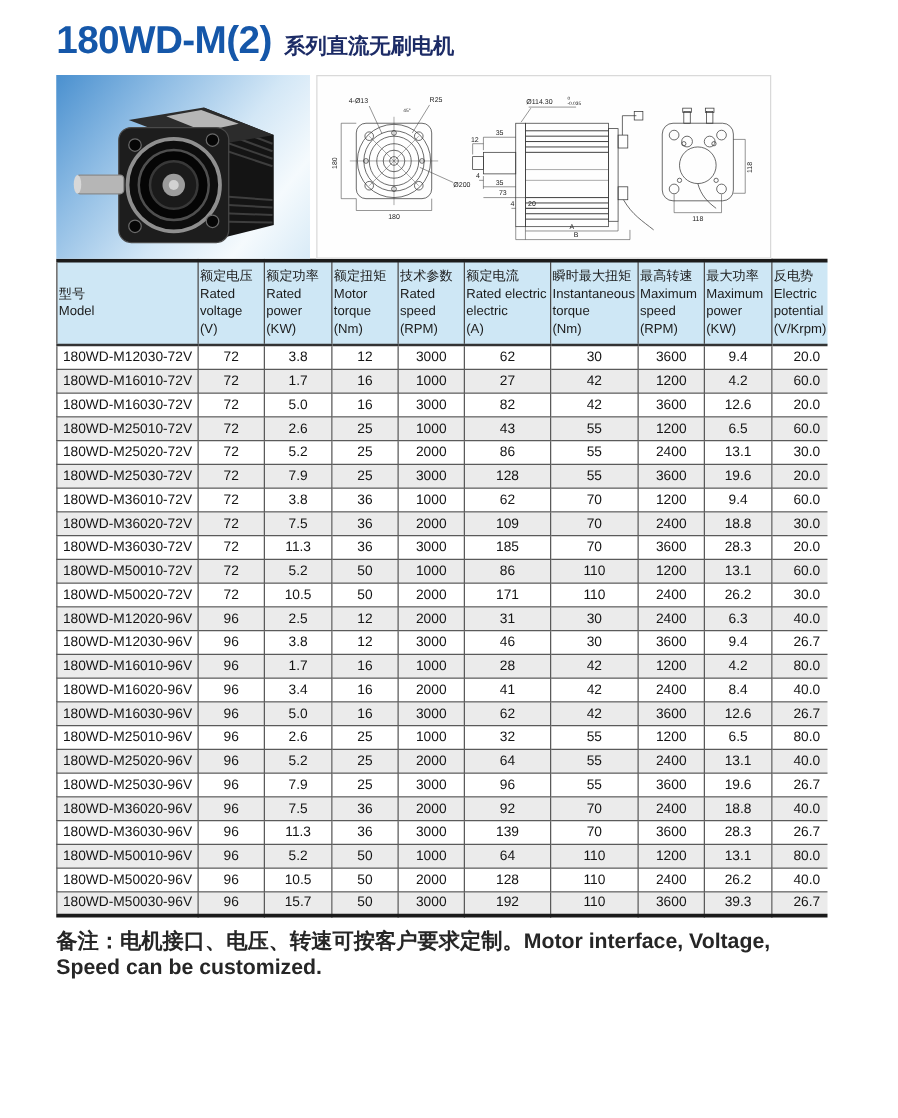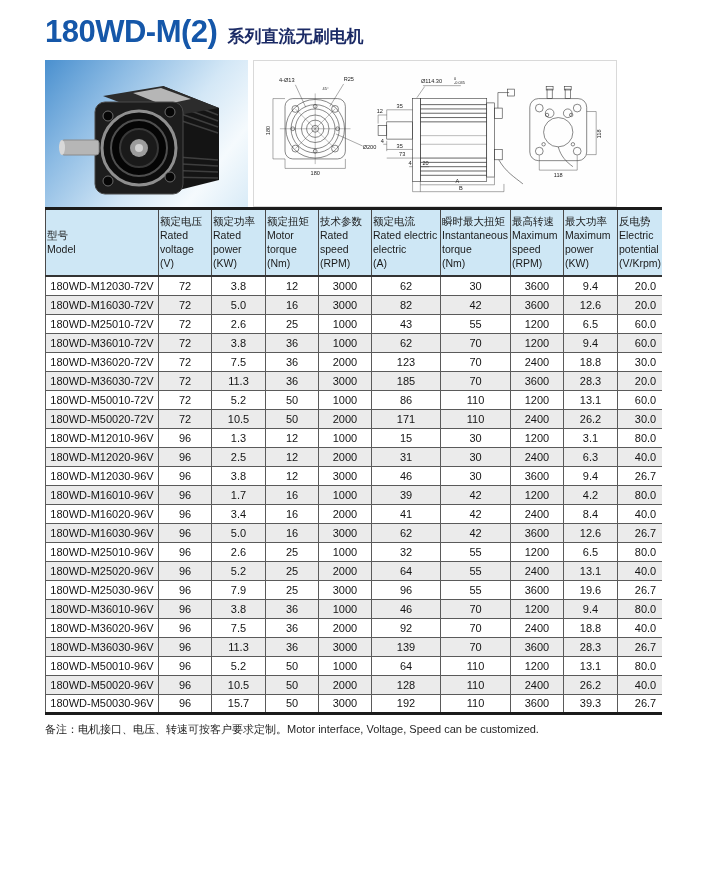--- a/index.html
+++ b/index.html
@@ -40,21 +40,21 @@
     background:#cee7f5; border:1px solid #4a4a4a; border-bottom:2px solid #333;
     font-weight:normal; padding:5px 1px; line-height:1.32; font-size:10.5px;
     color:#1b1b1b; vertical-align:middle; text-align:left;margin-left:22px;
   }
   table.spec tbody td {
     border:1px solid #5a5a5a; text-align:center; height:19px; padding:0 2px;
     white-space:nowrap; overflow:hidden;
   }
   table.spec tbody tr:nth-child(even) { background:#ebebeb; }
 
-  .footnote { margin:7px 45px 0 45px; font-size:11px; color:#262626; }
+  .footnote { margin:7px 45px 0 45px; font-size:17px; color:#262626;font-weight:bold; }
 
   
   text.dim { font-family:"Liberation Sans","DejaVu Sans",sans-serif; font-size:6.5px; fill:#1c1c1c; }
   text.dim.sm { font-size:4.5px; }
 </style>
 </head>
 <body>
 
 <div class="page">
 
@@ -318,20 +318,32 @@
           <td>3.8</td>
           <td>12</td>
           <td>3000</td>
           <td>62</td>
           <td>30</td>
           <td>3600</td>
           <td>9.4</td>
           <td>20.0</td>
         </tr>
         <tr>
+          <td>180WD-M16010-72V</td>
+          <td>72</td>
+          <td>1.7</td>
+          <td>16</td>
+          <td>1000</td>
+          <td>27</td>
+          <td>42</td>
+          <td>1200</td>
+          <td>4.2</td>
+          <td>60.0</td>
+        </tr>
+        <tr>
           <td>180WD-M16030-72V</td>
           <td>72</td>
           <td>5.0</td>
           <td>16</td>
           <td>3000</td>
           <td>82</td>
           <td>42</td>
           <td>3600</td>
           <td>12.6</td>
           <td>20.0</td>
@@ -342,38 +354,62 @@
           <td>2.6</td>
           <td>25</td>
           <td>1000</td>
           <td>43</td>
           <td>55</td>
           <td>1200</td>
           <td>6.5</td>
           <td>60.0</td>
         </tr>
         <tr>
+          <td>180WD-M25020-72V</td>
+          <td>72</td>
+          <td>5.2</td>
+          <td>25</td>
+          <td>2000</td>
+          <td>86</td>
+          <td>55</td>
+          <td>2400</td>
+          <td>13.1</td>
+          <td>30.0</td>
+        </tr>
+        <tr>
+          <td>180WD-M25030-72V</td>
+          <td>72</td>
+          <td>7.9</td>
+          <td>25</td>
+          <td>3000</td>
+          <td>128</td>
+          <td>55</td>
+          <td>3600</td>
+          <td>19.6</td>
+          <td>20.0</td>
+        </tr>
+        <tr>
           <td>180WD-M36010-72V</td>
           <td>72</td>
           <td>3.8</td>
           <td>36</td>
           <td>1000</td>
           <td>62</td>
           <td>70</td>
           <td>1200</td>
           <td>9.4</td>
           <td>60.0</td>
         </tr>
         <tr>
           <td>180WD-M36020-72V</td>
           <td>72</td>
           <td>7.5</td>
           <td>36</td>
           <td>2000</td>
-          <td>123</td>
+          <td>109</td>
           <td>70</td>
           <td>2400</td>
           <td>18.8</td>
           <td>30.0</td>
         </tr>
         <tr>
           <td>180WD-M36030-72V</td>
           <td>72</td>
           <td>11.3</td>
           <td>36</td>
@@ -402,32 +438,20 @@
           <td>10.5</td>
           <td>50</td>
           <td>2000</td>
           <td>171</td>
           <td>110</td>
           <td>2400</td>
           <td>26.2</td>
           <td>30.0</td>
         </tr>
         <tr>
-          <td>180WD-M12010-96V</td>
-          <td>96</td>
-          <td>1.3</td>
-          <td>12</td>
-          <td>1000</td>
-          <td>15</td>
-          <td>30</td>
-          <td>1200</td>
-          <td>3.1</td>
-          <td>80.0</td>
-        </tr>
-        <tr>
           <td>180WD-M12020-96V</td>
           <td>96</td>
           <td>2.5</td>
           <td>12</td>
           <td>2000</td>
           <td>31</td>
           <td>30</td>
           <td>2400</td>
           <td>6.3</td>
           <td>40.0</td>
@@ -443,21 +467,21 @@
           <td>3600</td>
           <td>9.4</td>
           <td>26.7</td>
         </tr>
         <tr>
           <td>180WD-M16010-96V</td>
           <td>96</td>
           <td>1.7</td>
           <td>16</td>
           <td>1000</td>
-          <td>39</td>
+          <td>28</td>
           <td>42</td>
           <td>1200</td>
           <td>4.2</td>
           <td>80.0</td>
         </tr>
         <tr>
           <td>180WD-M16020-96V</td>
           <td>96</td>
           <td>3.4</td>
           <td>16</td>
@@ -510,32 +534,20 @@
           <td>7.9</td>
           <td>25</td>
           <td>3000</td>
           <td>96</td>
           <td>55</td>
           <td>3600</td>
           <td>19.6</td>
           <td>26.7</td>
         </tr>
         <tr>
-          <td>180WD-M36010-96V</td>
-          <td>96</td>
-          <td>3.8</td>
-          <td>36</td>
-          <td>1000</td>
-          <td>46</td>
-          <td>70</td>
-          <td>1200</td>
-          <td>9.4</td>
-          <td>80.0</td>
-        </tr>
-        <tr>
           <td>180WD-M36020-96V</td>
           <td>96</td>
           <td>7.5</td>
           <td>36</td>
           <td>2000</td>
           <td>92</td>
           <td>70</td>
           <td>2400</td>
           <td>18.8</td>
           <td>40.0</td>

